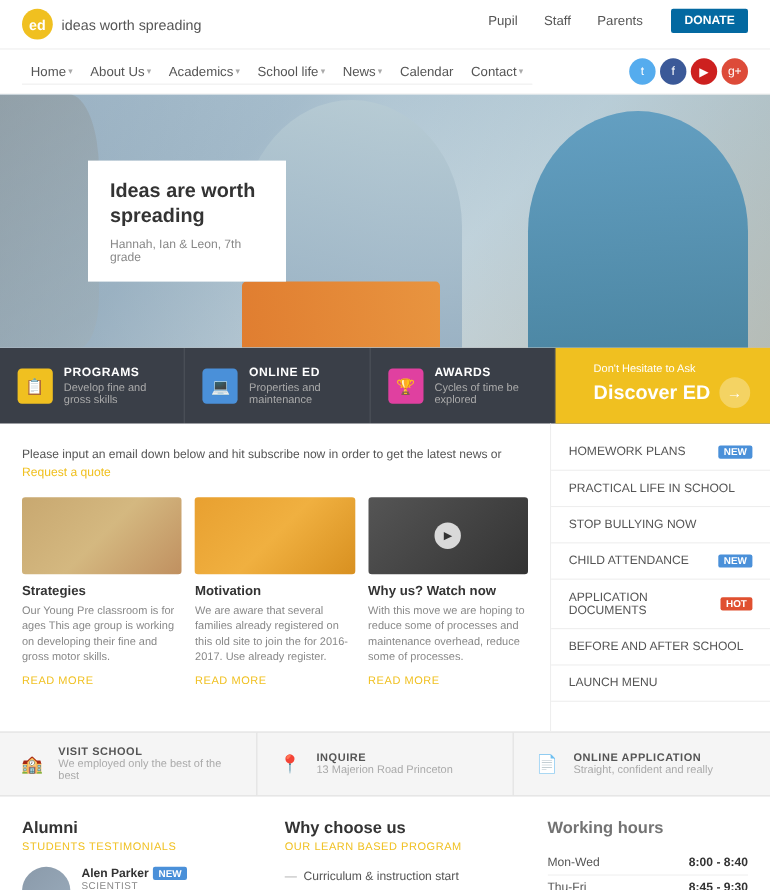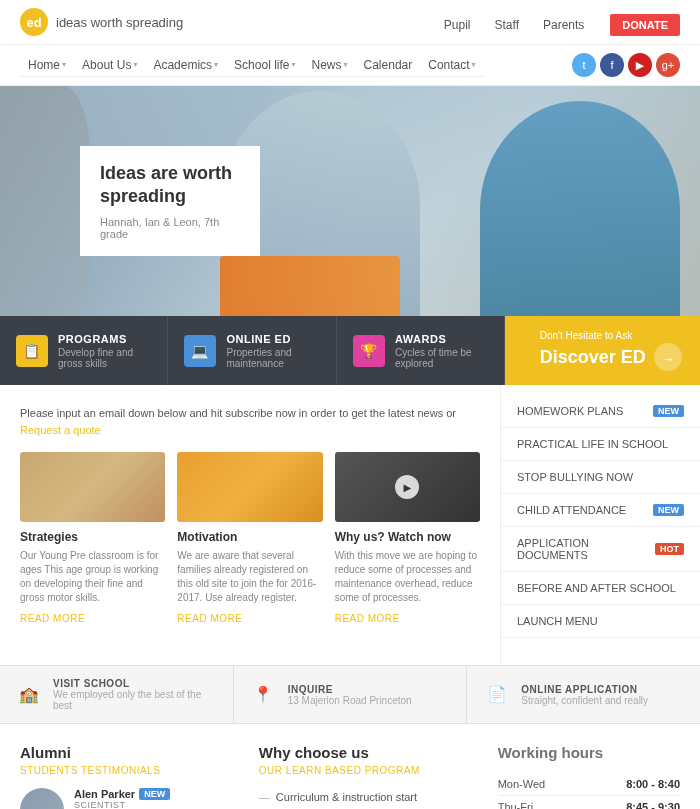--- a/index.html
+++ b/index.html
@@ -1,25 +1,25 @@
 <!DOCTYPE html>
 <html><head>
   <meta charset="utf-8">
   <style>
     * { box-sizing: border-box; margin: 0; padding: 0; }
     body { font-family: Arial, sans-serif; font-size: 12px; color: #333; width: 700px; overflow-x: hidden; background: #fff; }
 
     
-    .top-bar { display: flex; align-items: flex-end; justify-content: space-between; padding: 8px 20px; background: #fff; border-bottom: 1px solid #eee; }
+    .top-bar { display: flex; align-items: flex-start; justify-content: space-between; padding: 8px 20px; background: #fff; border-bottom: 1px solid #eee; }
     .logo { display: flex; align-items: center; gap: 8px; }
     .logo-icon { width: 28px; height: 28px; background: #f0c020; border-radius: 50%; display: flex; align-items: center; justify-content: center; font-weight: bold; font-size: 13px; color: #fff; }
     .logo-text { font-size: 13px; color: #555; }
     .top-nav { display: flex; align-items: center; gap: 4px; }
     .top-nav-item { padding: 4px 10px; font-size: 12px; color: #555; cursor: pointer; }
-    .donate-btn { background: #ef4444; color: #fff; border: none; padding: 5px 12px; font-size: 11px; font-weight: bold; cursor: pointer; border-radius: 2px; }
+    .donate-btn { background: #0369a1; color: #fff; border: none; padding: 5px 12px; font-size: 11px; font-weight: bold; cursor: pointer; border-radius: 2px; }
     .social-icons { display: flex; gap: 4px; }
     .social-icon { width: 24px; height: 24px; border-radius: 50%; display: flex; align-items: center; justify-content: center; font-size: 11px; color: #fff; cursor: pointer; }
     .social-twitter { background: #55acee; }
     .social-facebook { background: #3b5998; }
     .social-youtube { background: #cd201f; }
     .social-gplus { background: #dd4b39; }
 
     
     .main-nav { display: flex; align-items: center; padding: 8px 20px; border-bottom: 1px solid #eee; background: #fff; }
     .main-nav-item { padding: 4px 8px; font-size: 12px; color: #555; cursor: pointer; display: flex; align-items: center; gap: 2px; }

